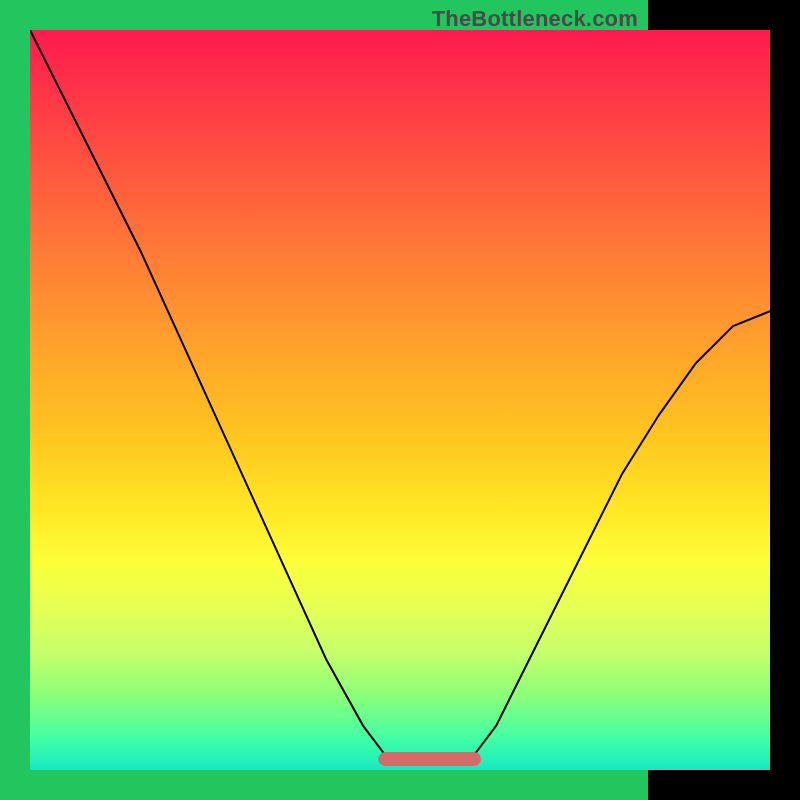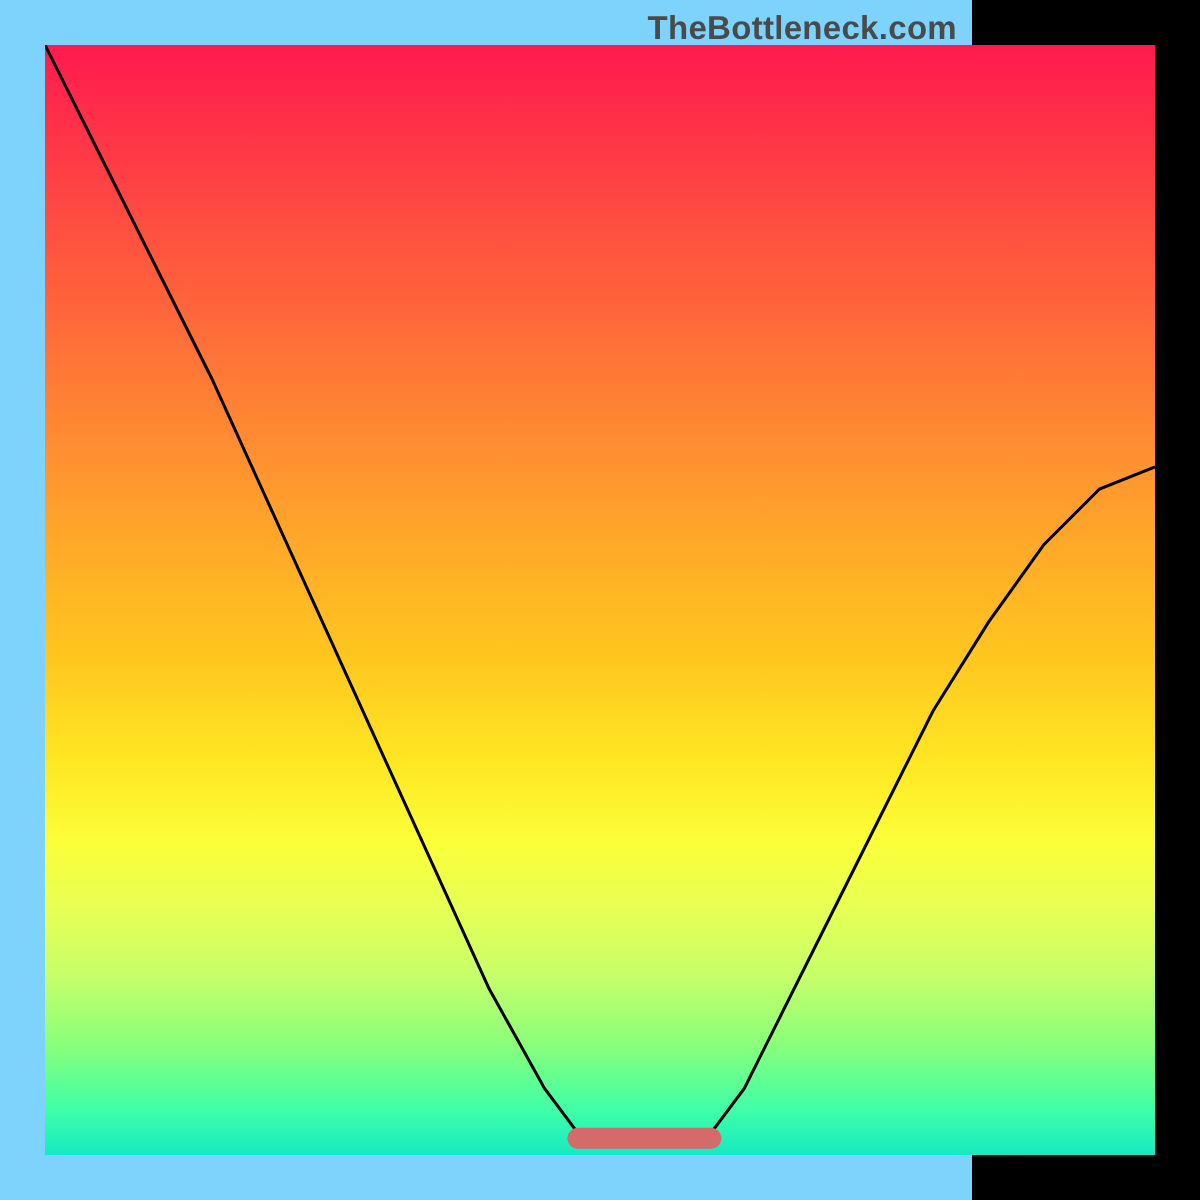--- a/index.html
+++ b/index.html
@@ -8,21 +8,21 @@
     width: 800px;
     height: 800px;
     background: #000;
     overflow: hidden;
     font-family: Arial, Helvetica, sans-serif;
   }
   .frame {
     position: relative;
     width: 648px;
     height: 800px;
-    background: #7dd3fc;
+    background: #22c55e;
   }
   .watermark {
     position: absolute;
     top: 6px;
     right: 10px;
     color: #4a4a4a;
     font-size: 22px;
     font-weight: bold;
     letter-spacing: 0.2px;
     z-index: 10;

